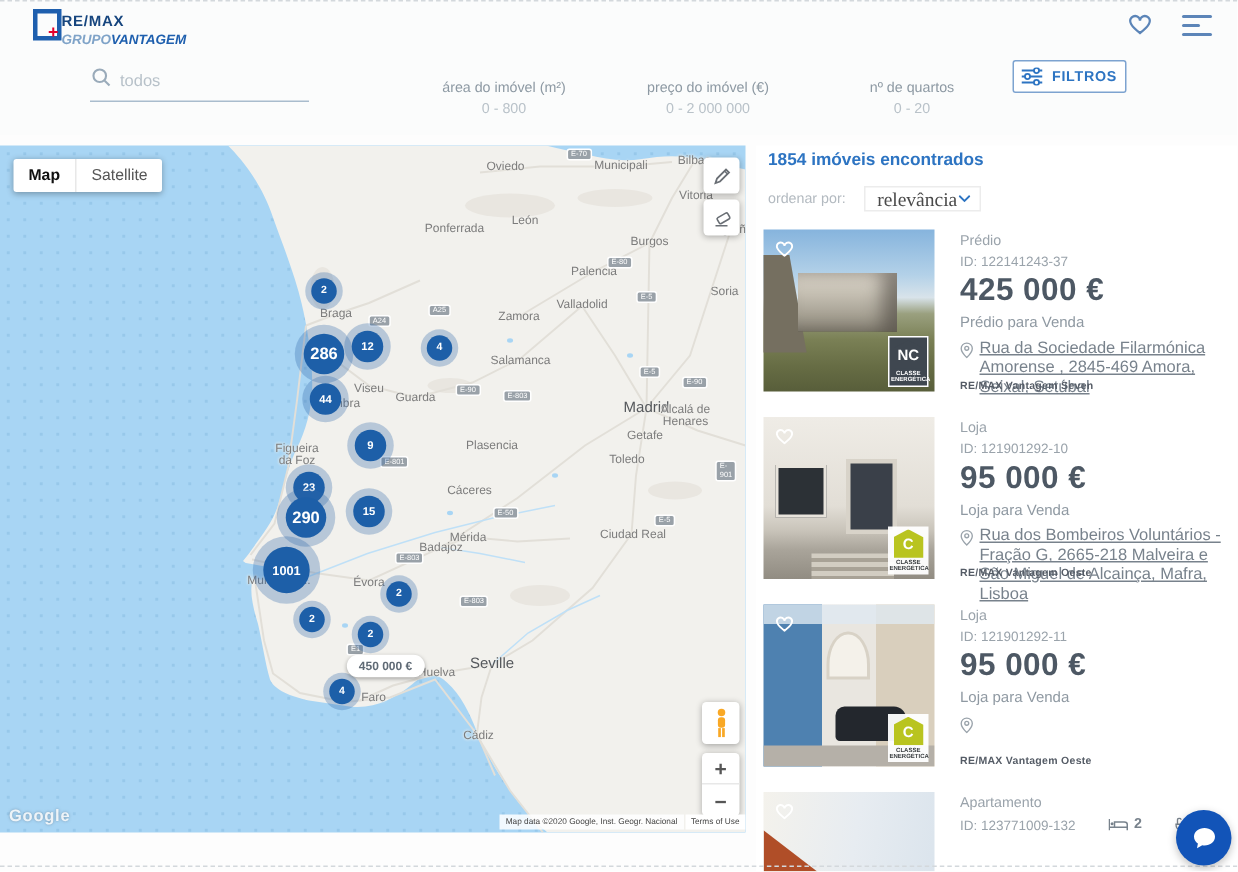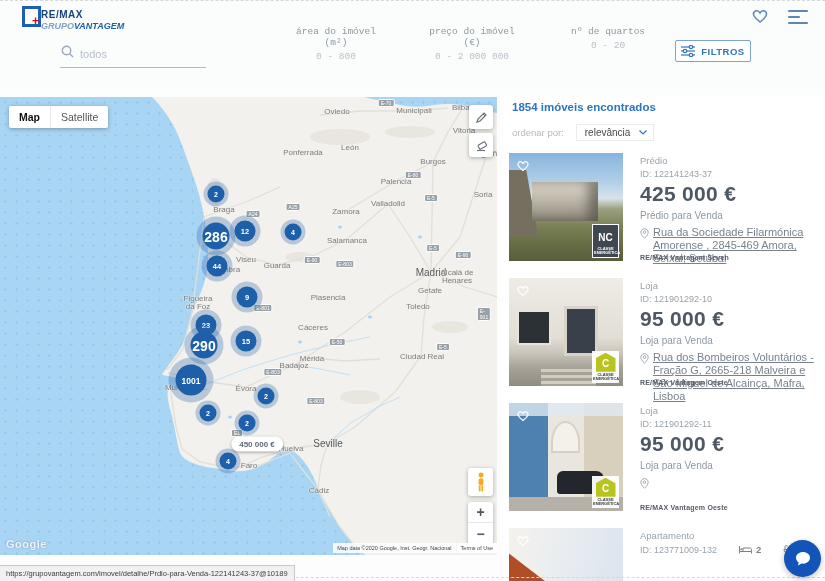--- a/index.html
+++ b/index.html
@@ -21,21 +21,21 @@
   .hdr-heart { position:absolute; left:750px; top:6px; cursor:pointer; }
   .menu-icon { position:absolute; left:788px; top:10px; width:20px; cursor:pointer; }
   .menu-icon span { display:block; height:2px; background:#5c85b8; border-radius:1px; margin-bottom:4px; }
   .menu-icon span:nth-child(2){ width:12px; }
 
   .search { position:absolute; left:60px; top:42px; width:146px; border-bottom:1px solid #a9bccd; padding:2px 0 5px 20px; }
   .search svg { position:absolute; left:1px; top:3px; }
   .search input { border:none; outline:none; background:transparent; font-size:11px; color:#55616c; width:120px; font-family:"Liberation Sans",sans-serif; }
   .search input::placeholder { color:#b7c1c9; }
 
-  .fgroup { position:absolute; top:26px; text-align:center; cursor:pointer;font-family:Liberation Mono, monospace; }
+  .fgroup { position:absolute; top:53px; text-align:center; cursor:pointer; }
   .fg-label { font-size:9.5px; color:#8d99a3; }
   .fg-value { font-size:9.5px; color:#b9c2c9; margin-top:3px; }
 
   .filtros-btn { position:absolute; left:675px; top:40px; width:76px; height:22px; background:#fff;
     border:1px solid #7da3d0; border-radius:2px; display:flex; align-items:center; justify-content:center;
     gap:6px; cursor:pointer; }
   .filtros-btn b { font-size:9.5px; color:#2d74c2; letter-spacing:.5px; }
 
   
   #map { position:absolute; left:0; top:97px; width:497px; height:458px; overflow:hidden;
@@ -50,21 +50,21 @@
   .city { position:absolute; transform:translate(-50%,-50%); font-size:8px; color:#7c7c7c;
     white-space:nowrap; text-shadow:0 0 2px #f2f1ed,0 0 2px #f2f1ed; pointer-events:none; }
   .city.big { font-size:10px; color:#55585c; }
   .city.wrap { white-space:normal; text-align:center; line-height:8px; }
   .rbadge { position:absolute; transform:translate(-50%,-50%); font-size:5px; line-height:6px; color:#fff;
     background:#99a1a8; border:1px solid #fff; border-radius:2px; padding:0 2px; pointer-events:none; }
   .cluster { position:absolute; transform:translate(-50%,-50%); border-radius:50%; background:#1d5fa8;
     color:#fff; display:flex; align-items:center; justify-content:center; font-weight:bold; cursor:pointer; z-index:5; }
   .cluster.sm { width:17px; height:17px; font-size:7px;  box-shadow:0 0 0 4px rgba(47,103,168,.30); }
   .cluster.md { width:21px; height:21px; font-size:7.5px; box-shadow:0 0 0 5px rgba(47,103,168,.30); }
-  .cluster.lg { width:27px; height:27px; font-size:14px;  box-shadow:0 0 0 6px rgba(47,103,168,.30); }
+  .cluster.lg { width:27px; height:27px; font-size:11px;  box-shadow:0 0 0 6px rgba(47,103,168,.30); }
   .cluster.xl { width:31px; height:31px; font-size:8.5px; box-shadow:0 0 0 7px rgba(47,103,168,.30); }
   .pricepill { position:absolute; left:257px; top:347px; transform:translate(-50%,-50%); background:#fff;
     border-radius:9px; padding:3px 8px; font-size:8px; font-weight:bold; color:#5f6a75;
     box-shadow:0 1px 3px rgba(0,0,0,.35); white-space:nowrap; z-index:6; cursor:pointer; }
 
   .map-tabs { position:absolute; left:9px; top:9px; display:flex; background:#fff; border-radius:2px;
     box-shadow:0 1px 4px rgba(0,0,0,.3); z-index:8; }
   .map-tabs div { padding:5px 10px; font-size:10.5px; cursor:pointer; }
   .map-tabs .t1 { font-weight:bold; color:#111; border-right:1px solid #e8e8e8; }
   .map-tabs .t2 { color:#565656; }
@@ -87,21 +87,21 @@
   .attrib { font-size:5.5px; color:#444; background:rgba(255,255,255,.85); padding:2px 4px; }
   .terms { font-size:5.5px; color:#444; background:#fff; padding:2px 4px; margin-left:1px; cursor:pointer; }
 
   
   #panel { position:absolute; left:504px; top:97px; width:321px; height:484px; overflow:hidden; background:#fff; }
   .res-title { margin:4px 0 0 8px; font-size:11.5px; font-weight:bold; color:#2d74c2; }
   .sort-row { margin:11px 0 0 8px; display:flex; align-items:center; height:17px; }
   .sort-label { font-size:9.5px; color:#b3bac0; }
   .sort-select { margin-left:12px; width:78px; height:17px; background:#fff; border:1px solid #ececec;
     display:flex; align-items:center; justify-content:space-between; padding:0 6px 0 8px;
-    font-size:10px; color:#4a4a4a; cursor:pointer; }
+    font-size:13px; color:#4a4a4a; cursor:pointer;font-family:Liberation Serif, serif; }
 
   .card { display:flex; gap:17px; margin:13px 0 17px 5px; }
   .card:first-of-type { margin-top:12px; }
   .photo { position:relative; width:114px; height:108px; flex:0 0 114px; overflow:hidden; cursor:pointer; }
   .ph-heart { position:absolute; left:6px; top:5px; z-index:3; cursor:pointer; }
 
   .ph1 { background:linear-gradient(180deg,#86b4dd 0%,#b3d1e8 28%,#d8e3ea 42%,#9aa07f 52%,#7a8055 68%,#666c44 85%,#585e3a 100%); }
   .ph1 .b1 { position:absolute; left:20%; top:27%; width:58%; height:36%;
     background:linear-gradient(180deg,#e3ddd1,#8f8a7c); box-shadow:inset -10px 0 12px rgba(60,55,50,.55); }
   .ph1 .b2 { position:absolute; left:-6%; top:16%; width:26%; height:60%; background:#756f60; transform:skewX(10deg); }
@@ -495,17 +495,16 @@
       </div>
     </article>
   </div>
 
   <button class="chat-btn">
     <svg width="18" height="17" viewBox="0 0 36 34">
       <path d="M18 4 C10.3 4 4 9.2 4 15.6 C4 19.3 6 22.6 9.2 24.7 L8 31 L15 27 C16 27.2 17 27.3 18 27.3 C25.7 27.3 32 22.1 32 15.6 C32 9.2 25.7 4 18 4 Z" fill="#fff"></path>
     </svg>
   </button>
 
-  <div class="status-bar">https://grupovantagem.com/imovel/detalhe/Prdio-para-Venda-122141243-37@10189</div>
 
   <div class="dash" style="top:0;"></div>
   <div class="dash" style="top:577px;"></div>
 </div>
 
 </body></html>

